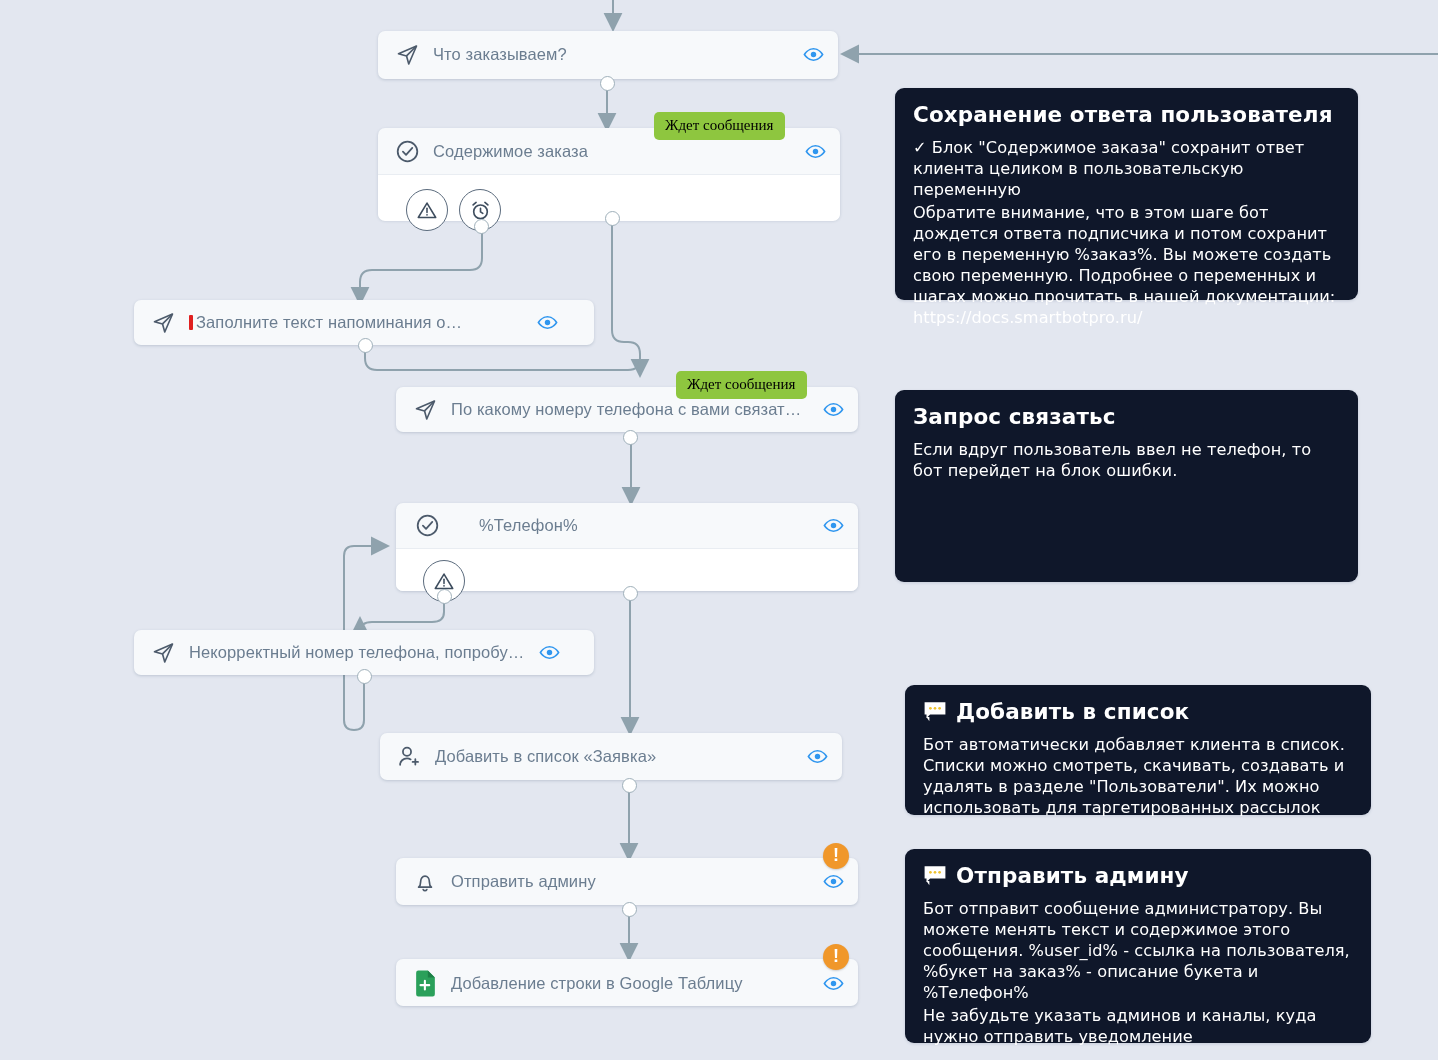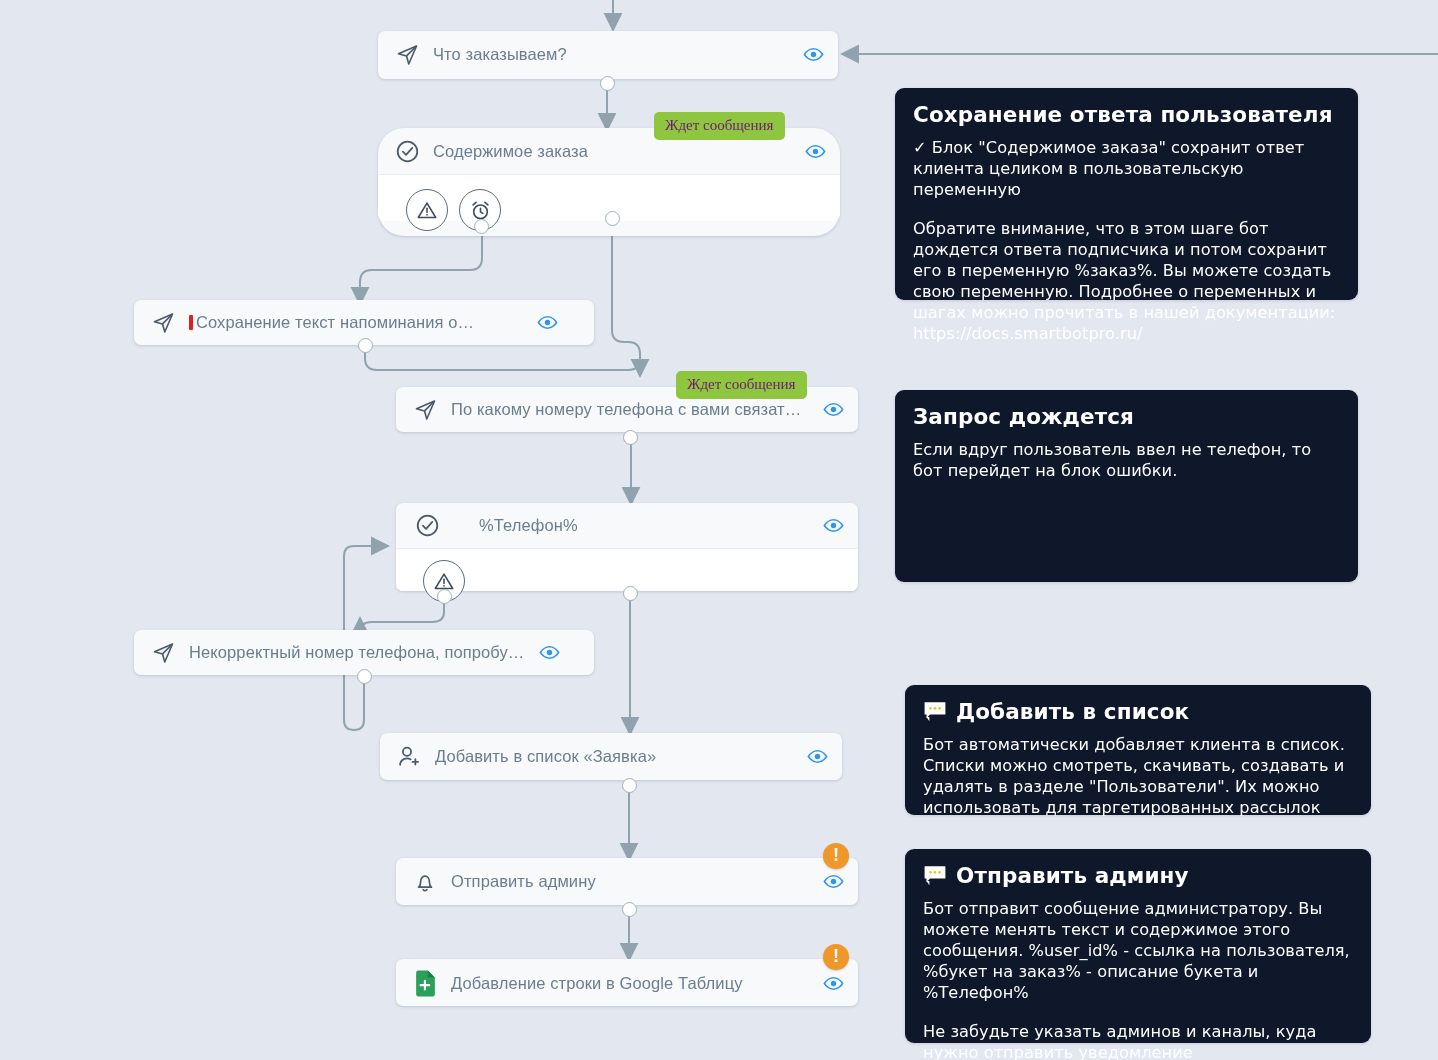--- a/index.html
+++ b/index.html
@@ -60,21 +60,21 @@
   
   .dot{
     position:absolute;width:15px;height:15px;border-radius:50%;
     background:#ffffff;border:1.7px solid #9fb0ba;box-sizing:border-box;
   }
 
   
   .badge-green{
     position:absolute;
     background:#8ec63f;
-    color:#701a75;
+    color:#000000;
     font-size:15px;
     padding:5px 11px 6px;
     border-radius:5px;
     white-space:nowrap;
     font-family:"Liberation Serif", serif;
   }
   
   .badge-alert{
     position:absolute;width:26px;height:26px;border-radius:50%;
     background:#f0972a;color:#fff;
@@ -103,21 +103,21 @@
     font-family:"DejaVu Sans", sans-serif;
   }
   .note p{
     margin:0;
     font-size:16.2px;
     line-height:21px;
     letter-spacing:.05px;
     font-family:"DejaVu Sans", sans-serif;
     white-space:pre-wrap;
   }
-  .note p + p{margin-top:18px;}
+  .note p + p{margin-top:2px;}
   .note .bubble{flex:0 0 auto;width:24px;height:22px;display:flex;align-items:center;}
 </style>
 </head>
 <body>
 
 <div id="canvas">
 
   <svg class="wires" viewBox="0 0 1438 1060">
     <defs>
       <marker id="ar" markerWidth="11" markerHeight="11" refX="4.5" refY="5.5" orient="auto">
@@ -164,21 +164,21 @@
       <span class="eye">
         <svg width="21" height="21" viewBox="0 0 24 24" fill="none" stroke="currentColor" stroke-width="1.8">
             <path d="M1.6 12S5.7 5.5 12 5.5 22.4 12 22.4 12 18.3 18.5 12 18.5 1.6 12 1.6 12z"></path>
             <circle cx="12" cy="12" r="3.1" fill="currentColor" stroke="none"></circle>
           </svg>
       </span>
     </div>
   </div>
   <div class="dot" style="left:600px;top:76px;"></div>
 
-  <div class="node two" style="left:378px;top:128px;width:462px;height:108px;border-radius:26px;">
+  <div class="node two" style="left:378px;top:128px;width:462px;height:92px;">
     <div class="head">
       <span class="ico">
         <svg width="25" height="25" viewBox="0 0 24 24" fill="none" stroke="currentColor" stroke-width="1.7">
             <circle cx="12" cy="12" r="9.4"></circle>
             <path d="M7.6 12.2 10.6 15.2 16.6 8.6" stroke-linecap="round" stroke-linejoin="round"></path>
           </svg>
       </span>
       <span class="label">Содержимое заказа</span>
       <span class="eye">
         <svg width="21" height="21" viewBox="0 0 24 24" fill="none" stroke="currentColor" stroke-width="1.8">
@@ -209,21 +209,21 @@
   <div class="dot" style="left:605px;top:211px;"></div>
 
   <div class="node" style="left:134px;top:300px;width:460px;height:45px;">
     <div class="head" style="height:45px;">
       <span class="ico">
         <svg width="23" height="23" viewBox="0 0 24 24" fill="none" stroke="currentColor" stroke-width="1.7" stroke-linejoin="round">
             <path d="M2.6 11.2 21.4 3.1 13.3 21.9 11 13.5z"></path>
             <path d="M11 13.5 21.4 3.1"></path>
           </svg>
       </span>
-      <span class="label"><span class="redbang"></span><span>Сохранение текст напоминания о…</span></span>
+      <span class="label"><span class="redbang"></span><span>Заполните текст напоминания о…</span></span>
       <span class="eye" style="margin-right:22px;">
         <svg width="21" height="21" viewBox="0 0 24 24" fill="none" stroke="currentColor" stroke-width="1.8">
             <path d="M1.6 12S5.7 5.5 12 5.5 22.4 12 22.4 12 18.3 18.5 12 18.5 1.6 12 1.6 12z"></path>
             <circle cx="12" cy="12" r="3.1" fill="currentColor" stroke="none"></circle>
           </svg>
       </span>
     </div>
   </div>
   <div class="dot" style="left:358px;top:338px;"></div>
 
@@ -359,21 +359,21 @@
     <span>!</span>
   </div>
 
   <div class="note" style="left:895px;top:88px;width:463px;height:212px;">
     <h3>Сохранение ответа пользователя</h3>
     <p>✓ Блок "Содержимое заказа" сохранит ответ клиента целиком в пользовательскую переменную</p>
     <p>Обратите внимание, что в этом шаге бот дождется ответа подписчика и потом сохранит его в переменную %заказ%. Вы можете создать свою переменную. Подробнее о переменных и шагах можно прочитать в нашей документации: https://docs.smartbotpro.ru/</p>
   </div>
 
   <div class="note" style="left:895px;top:390px;width:463px;height:192px;">
-    <h3>Запрос дождется</h3>
+    <h3>Запрос связатьс</h3>
     <p>Если вдруг пользователь ввел не телефон, то бот перейдет на блок ошибки.</p>
   </div>
 
   <div class="note" style="left:905px;top:685px;width:466px;height:130px;">
     <h3>
       <span class="bubble">
         <svg width="24" height="21" viewBox="0 0 24 21" fill="#ffffff">
             <path d="M1.6 1.2h20.8v12.2H7.1l-3.6 3.6v-3.6H1.6z"></path>
             <path d="M3.4 16.1h3v4.2z"></path>
             <circle cx="7.4" cy="7.3" r="1.35" fill="#eec22e"></circle>

